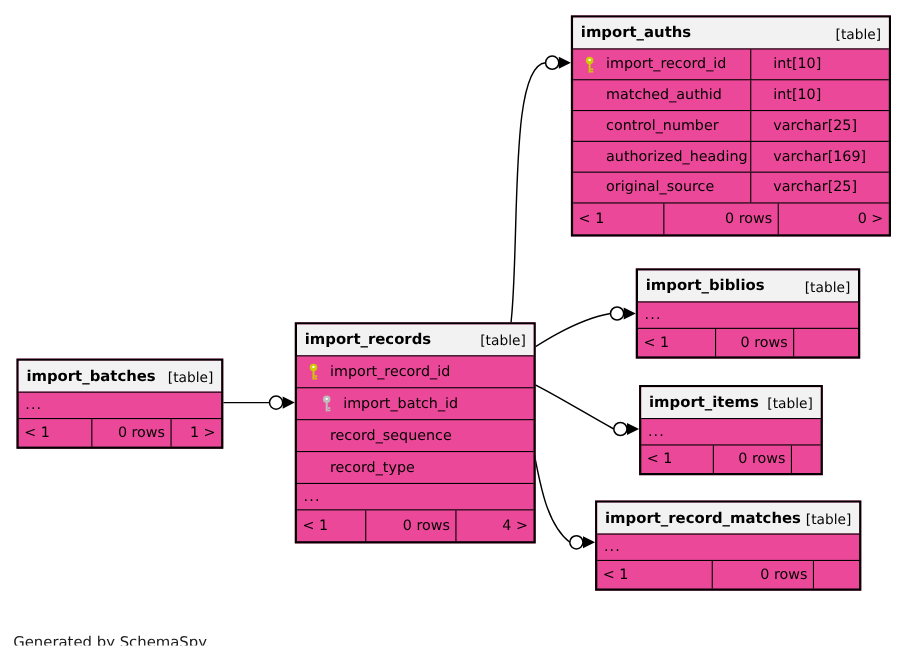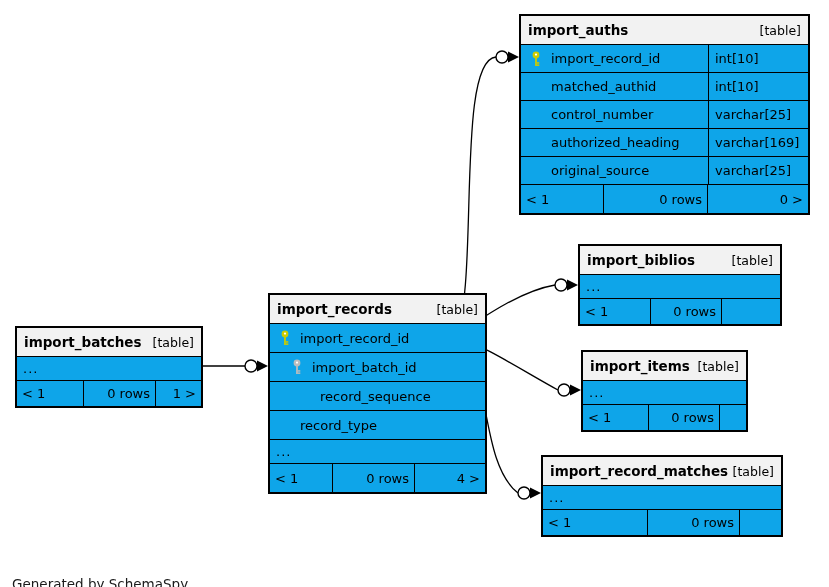--- a/index.html
+++ b/index.html
@@ -13,21 +13,21 @@
     color: var(--text, #000000);
     overflow: hidden;
   }
   svg.connectors { position: absolute; left: 0; top: 0; width: 829px; height: 587px; }
   svg.connectors path { fill: none; stroke: var(--border, #000); stroke-width: 1.3px; }
   svg.connectors circle.endpt { fill: #ffffff; stroke: var(--border, #000); stroke-width: 1.4px; }
   svg.connectors polygon.arrow { fill: var(--border, #000); stroke: none; }
 
   .dbtable {
     position: absolute;
-    background: #0ea5e9;
+    background: #ec4899;
     border: 2px solid var(--border, #000);
     box-sizing: border-box;
   }
   .thead {
     height: 28px;
     background: var(--header-bg, #f2f2f2);
     display: flex;
     justify-content: space-between;
     align-items: center;
     padding: 0 7px;
@@ -41,24 +41,24 @@
     align-items: stretch;
     box-sizing: border-box;
   }
   .cname { flex: 1; display: flex; align-items: center; white-space: nowrap; overflow: hidden; }
   .keyslot { width: 30px; display: inline-flex; justify-content: center; align-items: center; flex: none; }
   .keyslot svg { display: block; }
   .pk { color: var(--primary-key-icon, #cccc00); }
   .fk { color: var(--foreign-key-icon, #bdbdbd); }
   .dots { padding-left: 6px; letter-spacing: 1px; }
   .ctype {
-    width: 100px; flex: none;
+    width: 126px; flex: none;
     border-left: 1px solid var(--border, #000);
     display: flex; align-items: center;
-    padding-left: 6px; box-sizing: border-box;
+    padding-left: 20px; box-sizing: border-box;
     white-space: nowrap;
   }
   .tfoot { border-top: 1px solid var(--border, #000); display: flex; align-items: stretch; }
   .fc {
     display: flex; align-items: center;
     padding: 0 5px; box-sizing: border-box;
     border-left: 1px solid var(--border, #000);
     white-space: nowrap;
   }
   .fc.first { border-left: none; }
@@ -145,21 +145,21 @@
               <circle cx="6" cy="4" r="3.4" fill="currentColor"></circle>
               <circle cx="6" cy="3.6" r="1.1" fill="#ffffff"></circle>
               <rect x="5.1" y="7" width="1.8" height="8" fill="currentColor"></rect>
               <rect x="6.9" y="11.2" width="2.4" height="1.5" fill="currentColor"></rect>
               <rect x="6.9" y="13.4" width="2.4" height="1.5" fill="currentColor"></rect>
             </svg>
           </span>
         <span>import_batch_id</span>
       </span>
     </div>
-    <div class="trow" style="height:29px;padding-left:20px;">
+    <div class="trow" style="height:29px;">
       <span class="cname">
           <span class="keyslot"></span>
           <span>record_sequence</span>
         </span>
     </div>
     <div class="trow" style="height:29px;">
       <span class="cname">
           <span class="keyslot"></span>
           <span>record_type</span>
         </span>

